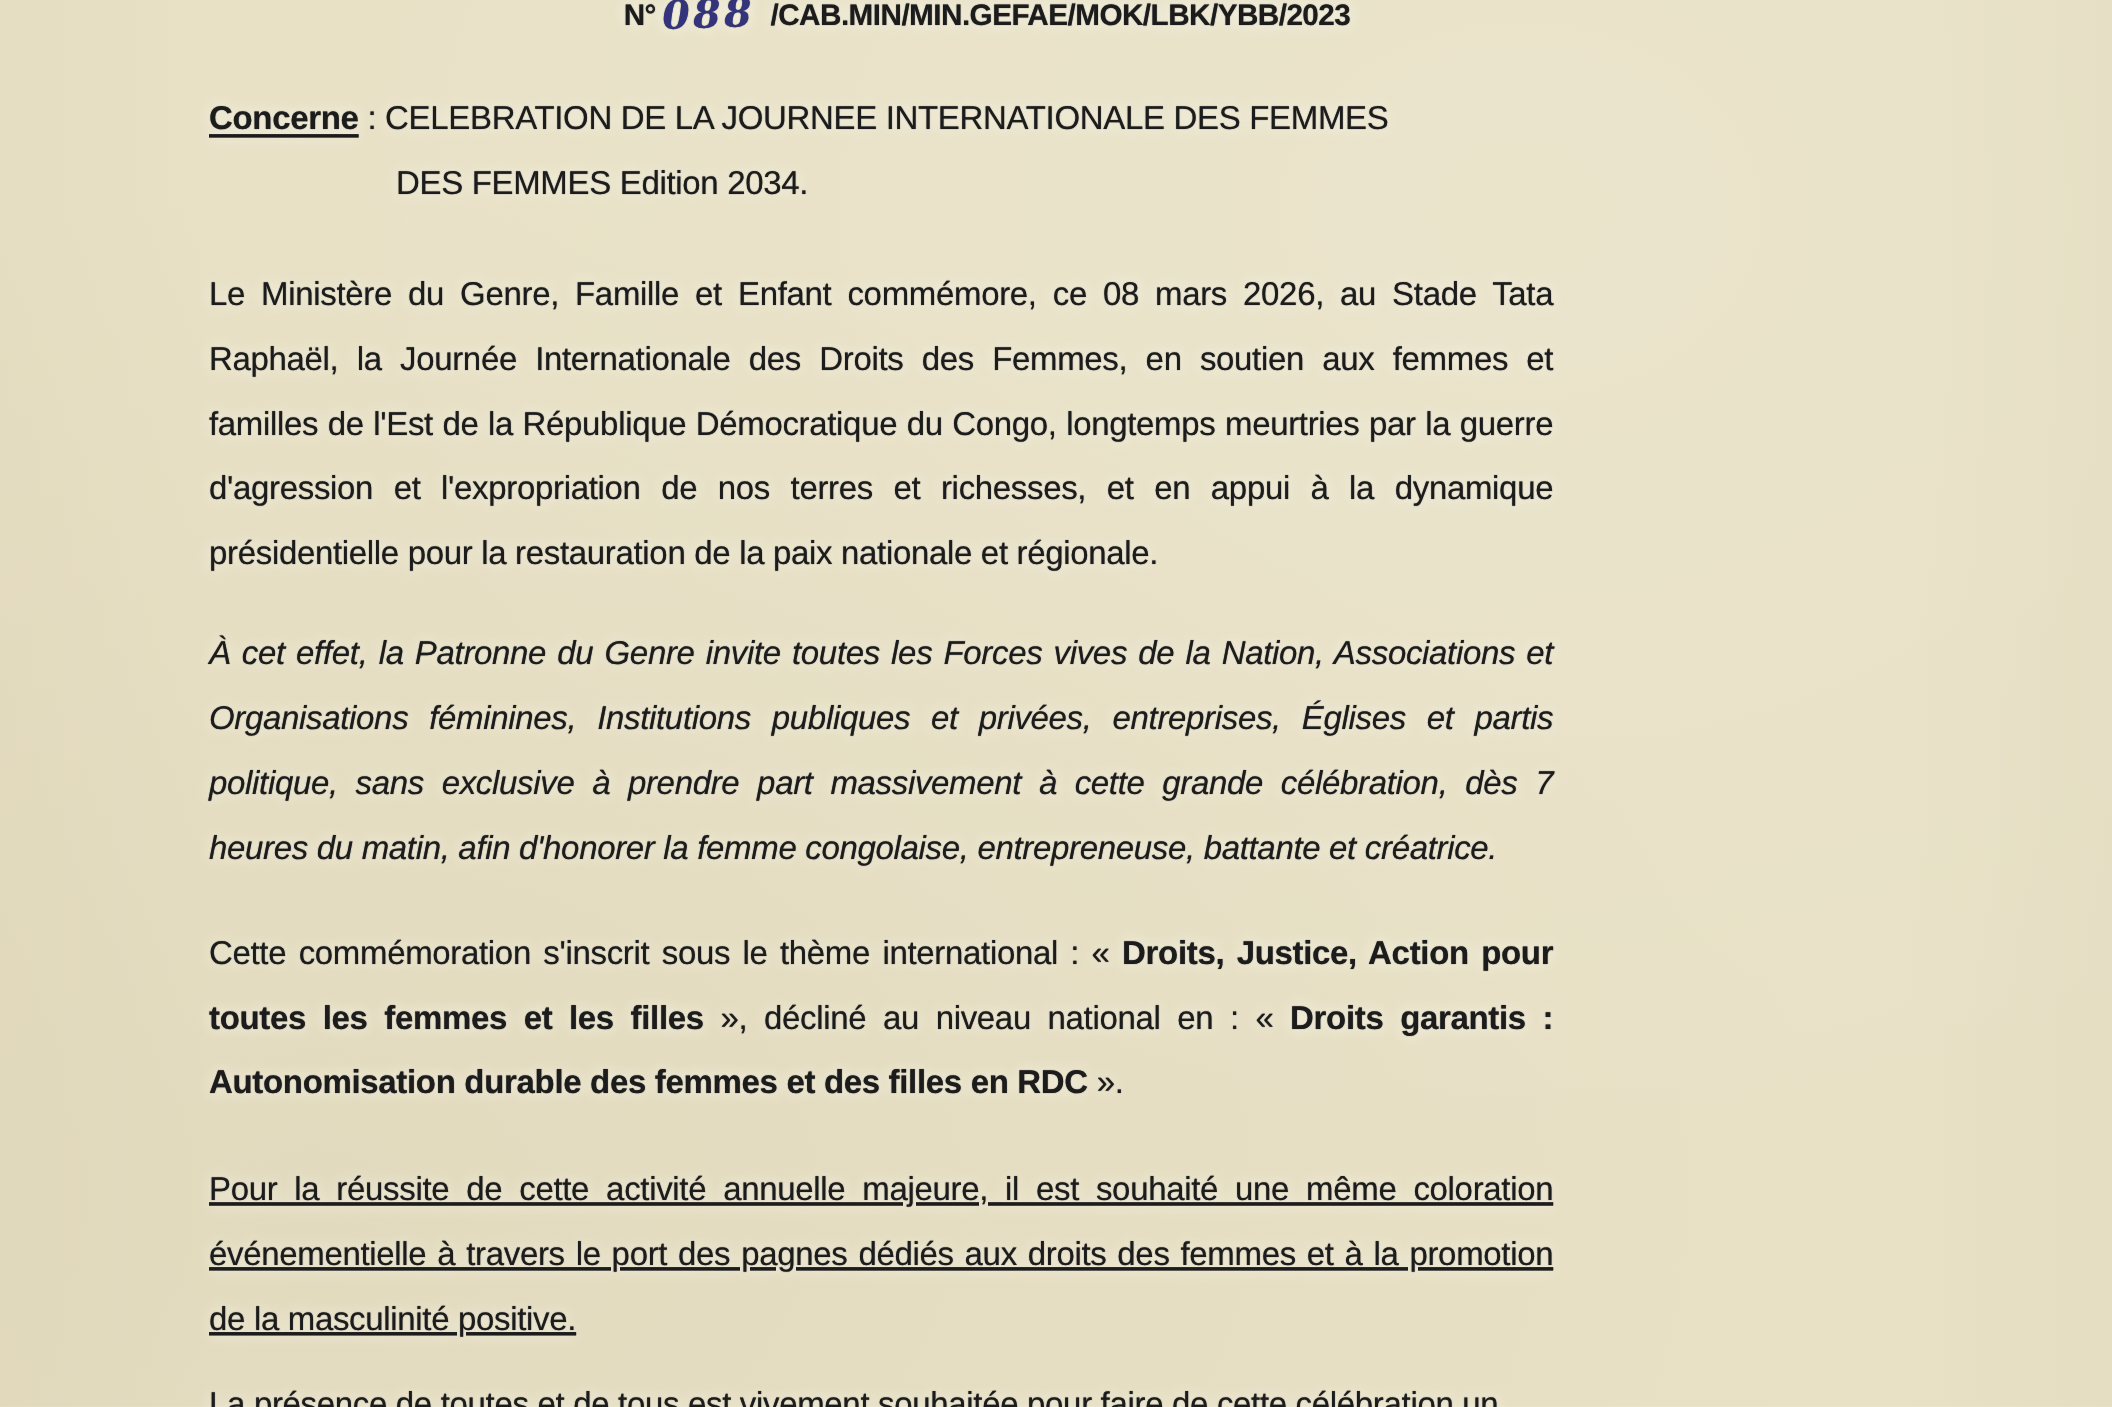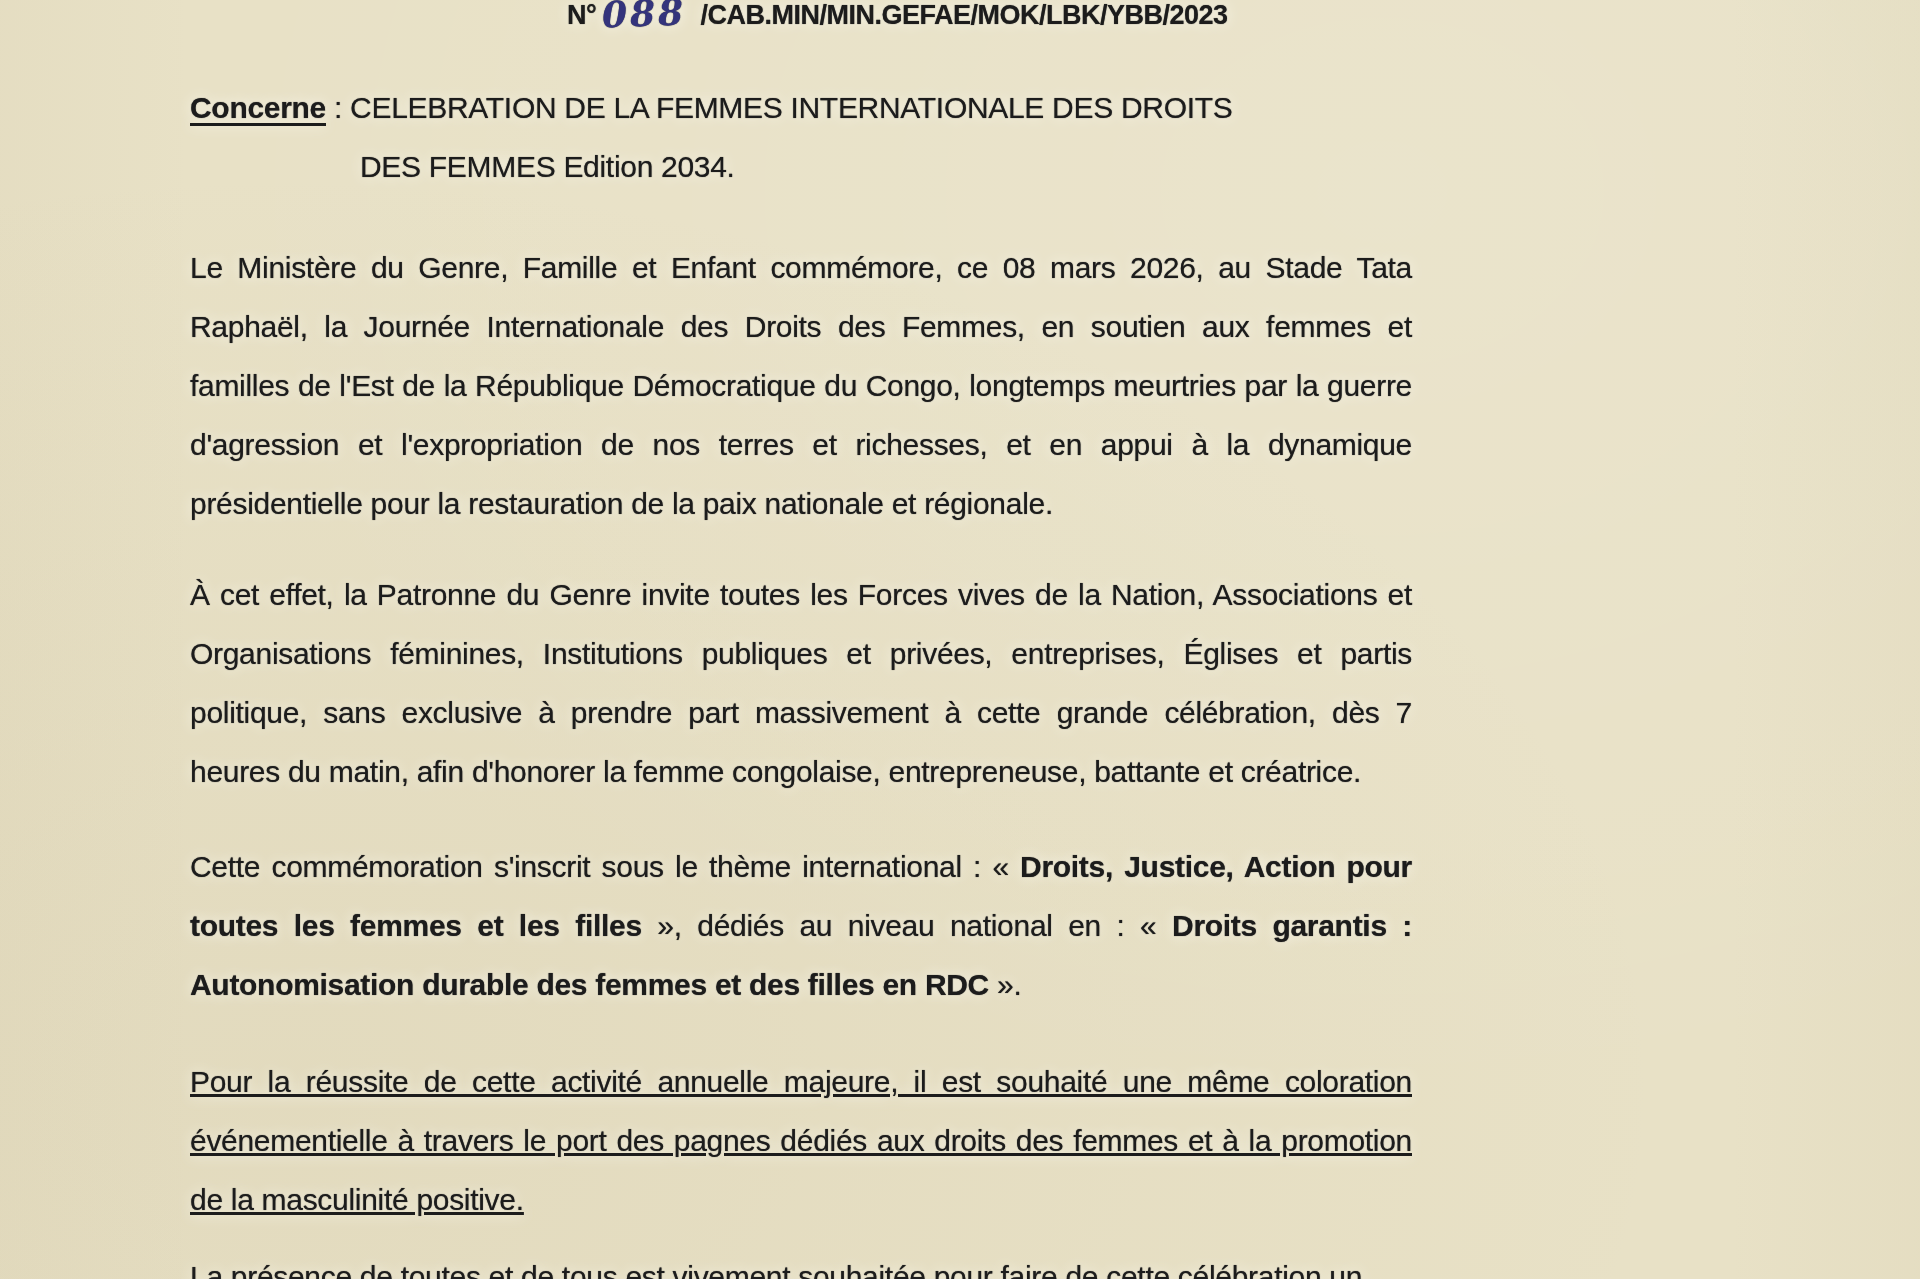--- a/index.html
+++ b/index.html
@@ -64,44 +64,44 @@
     font-weight: bold;
     text-decoration: underline;
     text-decoration-thickness: 3px;
     text-underline-offset: 5px;
     margin-top: 42px;
   }
   .paragraphs p {
     margin: 0 0 32px 0;
     text-align: justify;
   }
-  .paragraphs p:nth-of-type(2) { margin-bottom: 36px; }
+  .paragraphs p:nth-of-type(2) { margin-bottom: 36px; font-style: italic; }
   .paragraphs p:nth-of-type(3) { margin-bottom: 38px; }
   .paragraphs p:nth-of-type(4) { margin-bottom: 18px; text-decoration: underline; }
   .paragraphs .b { font-weight: bold; }
 </style>
 </head>
 <body>
 
 <div class="page">
 
   <div class="ref-line inkline">
     <span>N°</span><span class="ref-number">088</span><span>/CAB.MIN/MIN.GEFAE/MOK/LBK/YBB/2023</span>
   </div>
 
   <div class="content inkline">
 
     <div class="subject">
-      <span class="subject-label">Concerne</span><span> : </span><span>CELEBRATION DE LA FEMMES INTERNATIONALE DES DROITS</span><br>
+      <span class="subject-label">Concerne</span><span> : </span><span>CELEBRATION DE LA JOURNEE INTERNATIONALE DES FEMMES</span><br>
       <span>DES FEMMES Edition 2034.</span>
     </div>
 
     <div class="paragraphs">
         <p><span>Le Ministère du Genre, Famille et Enfant commémore, ce 08 mars 2026, au Stade Tata Raphaël, la Journée Internationale des Droits des Femmes, en soutien aux femmes et familles de l'Est de la République Démocratique du Congo, longtemps meurtries par la guerre d'agression et l'expropriation de nos terres et richesses, et en appui à la dynamique présidentielle pour la restauration de la paix nationale et régionale.</span></p>
         <p><span>À cet effet, la Patronne du Genre invite toutes les Forces vives de la Nation, Associations et Organisations féminines, Institutions publiques et privées, entreprises, Églises et partis politique, sans exclusive à prendre part massivement à cette grande célébration, dès 7 heures du matin, afin d'honorer la femme congolaise, entrepreneuse, battante et créatrice.</span></p>
-        <p><span>Cette commémoration s'inscrit sous le thème international : « </span><span class="b">Droits, Justice, Action pour toutes les femmes et les filles</span><span> », dédiés au niveau national en : « </span><span class="b">Droits garantis : Autonomisation durable des femmes et des filles en RDC</span><span> ».</span></p>
+        <p><span>Cette commémoration s'inscrit sous le thème international : « </span><span class="b">Droits, Justice, Action pour toutes les femmes et les filles</span><span> », décliné au niveau national en : « </span><span class="b">Droits garantis : Autonomisation durable des femmes et des filles en RDC</span><span> ».</span></p>
         <p><span>Pour la réussite de cette activité annuelle majeure, il est souhaité une même coloration événementielle à travers le port des pagnes dédiés aux droits des femmes et à la promotion de la masculinité positive.</span></p>
         <p><span>La présence de toutes et de tous est vivement souhaitée pour faire de cette célébration un</span></p>
       </div>
 
   </div>
 
 </div>
 
 </body></html>

